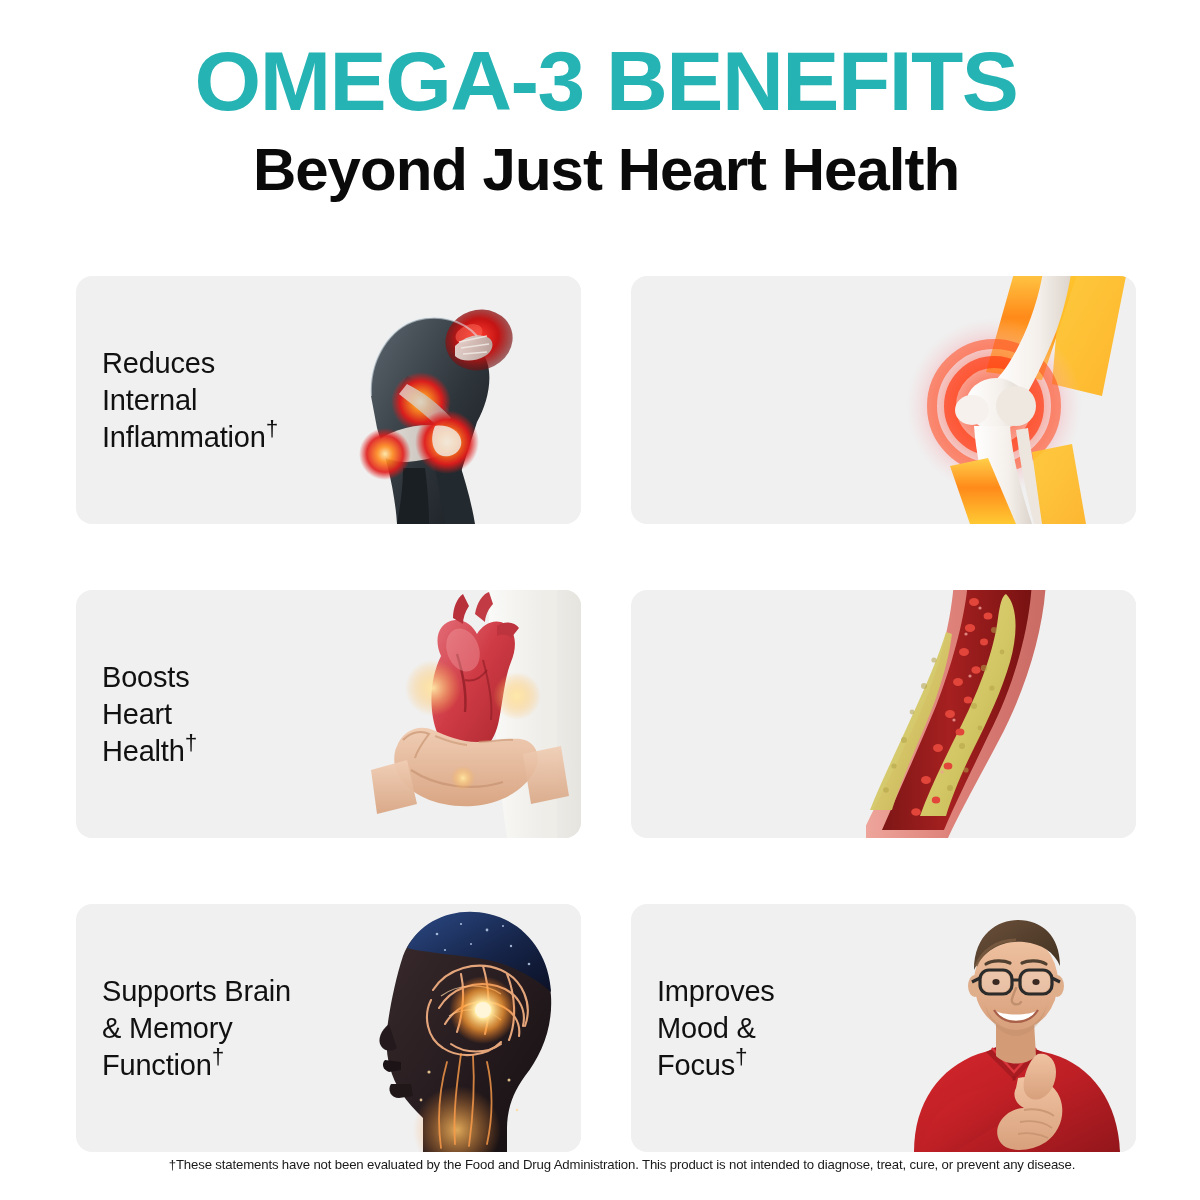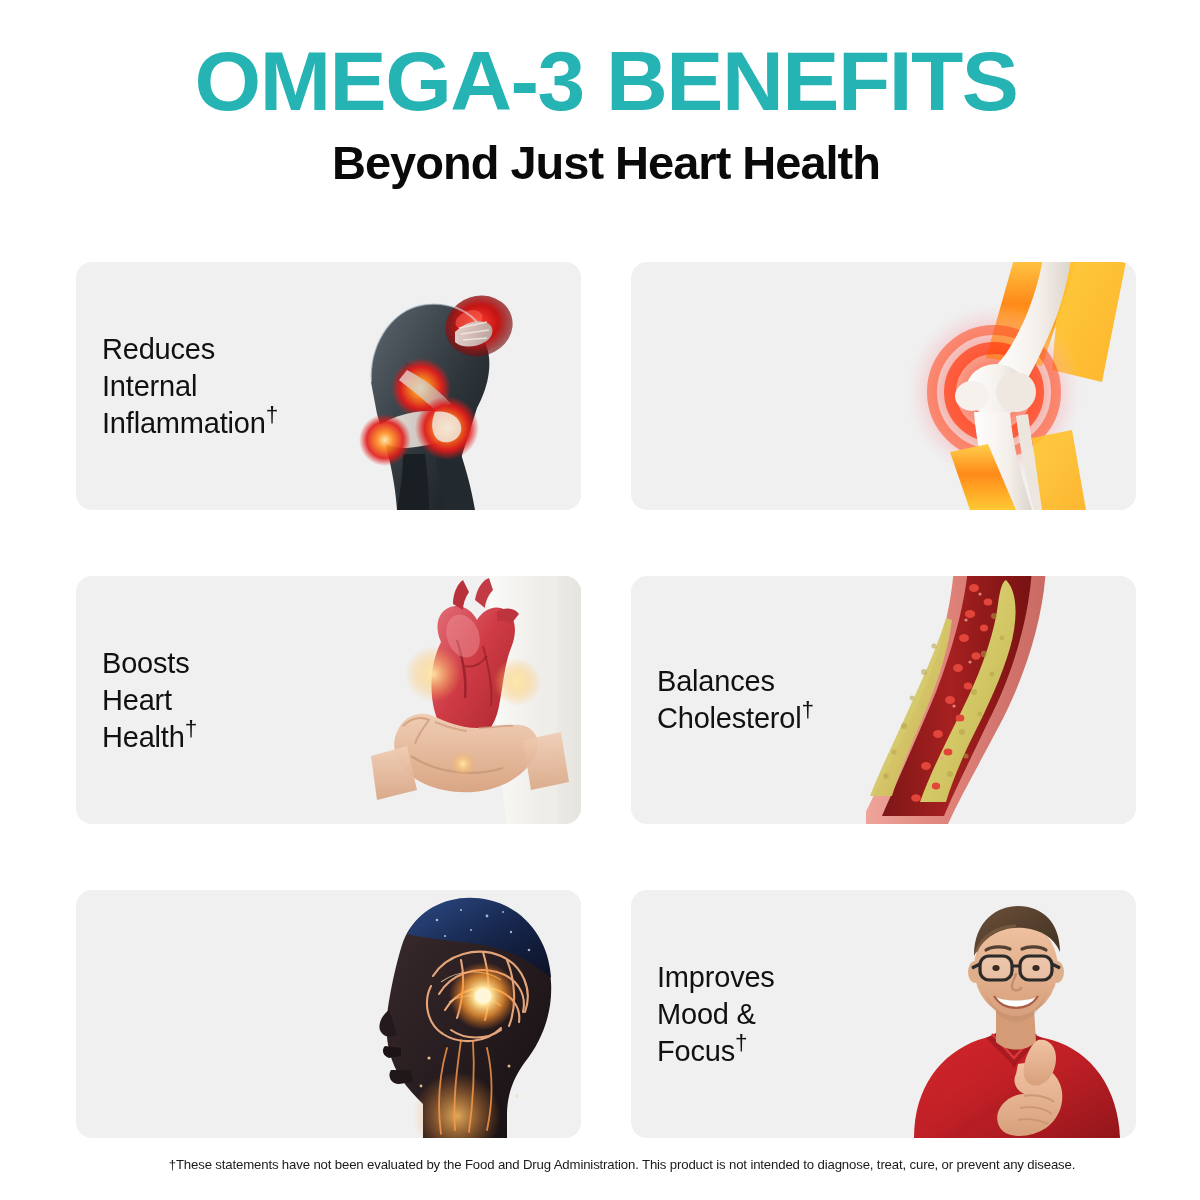--- a/index.html
+++ b/index.html
@@ -17,31 +17,31 @@
     font-size: 84px;
     font-weight: 700;
     letter-spacing: -1.5px;
     line-height: 0.95;
     color: #25B3B3;
     font-family: "Liberation Sans", sans-serif;
     transform: scaleX(1.02);
   }
   .sub-title {
     margin-top: 16px;
-    font-size: 47px;
+    font-size: 60px;
     font-weight: 700;
     letter-spacing: -1px;
     color: #0a0a0a;
     line-height: 1.05;
   }
 
   
   .grid {
     position: absolute;
-    left: 76px; top: 262px;
+    left: 76px; top: 276px;
     width: 1060px;
     display: grid;
     grid-template-columns: 505px 505px;
     grid-template-rows: 248px 248px 248px;
     column-gap: 50px;
     row-gap: 66px;
   }
   .card {
     position: relative;
     background: #F0F0F0;
@@ -256,22 +256,20 @@
           <path d="M100 180 C124 196 160 202 192 192" fill="none" stroke="#C08B69" stroke-width="2.2" opacity="0.55"></path>
 
           <path d="M60 180 L96 170 L106 214 L66 224 Z" fill="url(#g3skin)" opacity="0.95"></path>
           <path d="M212 164 L250 156 L258 206 L220 214 Z" fill="url(#g3skin)" opacity="0.9"></path>
           <circle cx="152" cy="188" r="12" fill="url(#g3glow)"></circle>
         </svg>
       </div>
     </div>
 
     <div class="card">
-      <div class="card-title"><span>Balances
-Cholesterol</span><span class="dagger">†</span></div>
       <div class="card-art">
         <svg viewBox="0 0 270 248" preserveAspectRatio="xMidYMid slice">
           <defs>
             <linearGradient id="g4wall" x1="0" y1="0" x2="1" y2="0">
               <stop offset="0%" stop-color="#EFA79D"></stop>
                 <stop offset="50%" stop-color="#DD8179"></stop>
                 <stop offset="100%" stop-color="#C96A63"></stop>
             </linearGradient>
             <linearGradient id="g4blood" x1="0" y1="0" x2="1" y2="0">
               <stop offset="0%" stop-color="#7E1616"></stop>
@@ -334,20 +332,23 @@
               <circle cx="100" cy="44" r="1.6"></circle>
               <circle cx="104" cy="86" r="1.6"></circle>
             <circle cx="88" cy="130" r="1.6"></circle>
               <circle cx="76" cy="182" r="1.6"></circle>
           </g>
         </svg>
       </div>
     </div>
 
     <div class="card">
+      <div class="card-title"><span>Supports Brain
+&amp; Memory
+Function</span><span class="dagger">†</span></div>
       <div class="card-art">
         <svg viewBox="0 0 270 248" preserveAspectRatio="xMidYMid slice">
           <defs>
             <linearGradient id="g5head" x1="0" y1="0" x2="1" y2="1">
               <stop offset="0%" stop-color="#3A2B2E"></stop>
                 <stop offset="60%" stop-color="#241A1D"></stop>
                 <stop offset="100%" stop-color="#130E10"></stop>
             </linearGradient>
             <linearGradient id="g5sky" x1="0" y1="0" x2="1" y2="1">
               <stop offset="0%" stop-color="#2C4A86"></stop>

